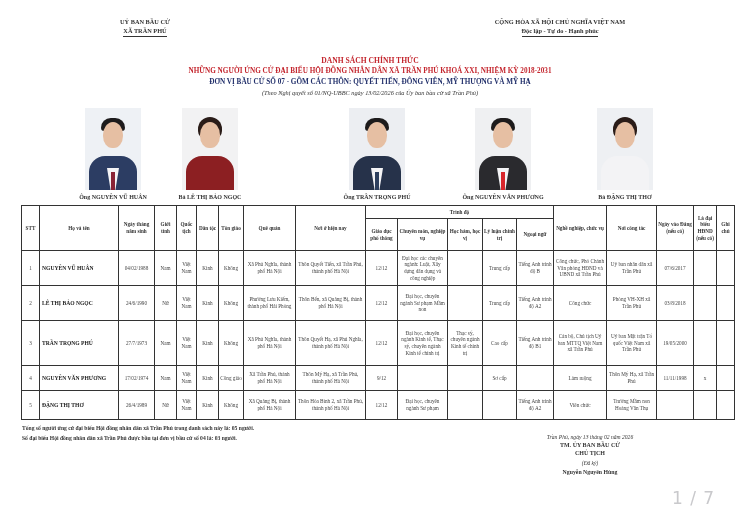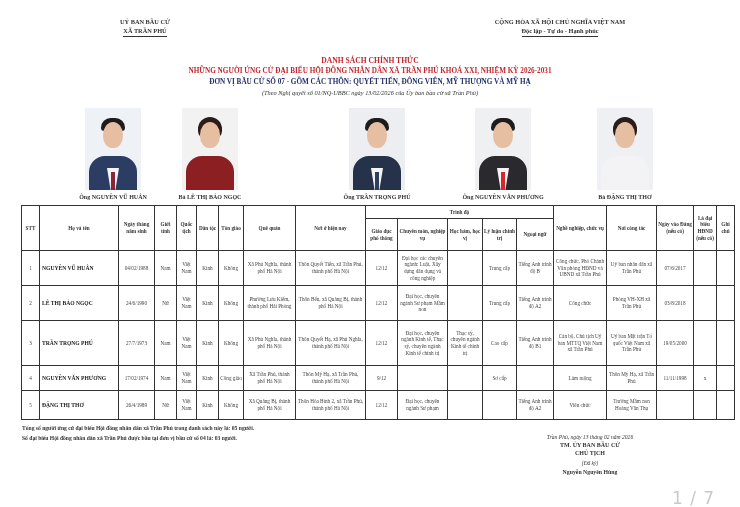--- a/index.html
+++ b/index.html
@@ -56,21 +56,21 @@
   <div>UỶ BAN BẦU CỬ</div>
   <div><span class="u">XÃ TRẦN PHÚ</span></div>
 </div>
 <div class="abs hdr-right">
   <div>CỘNG HÒA XÃ HỘI CHỦ NGHĨA VIỆT NAM</div>
   <div><span class="u">Độc lập - Tự do - Hạnh phúc</span></div>
 </div>
 
 <div class="abs titles">
   <div class="t1">DANH SÁCH CHÍNH THỨC</div>
-  <div class="t2">NHỮNG NGƯỜI ỨNG CỬ ĐẠI BIỂU HỘI ĐỒNG NHÂN DÂN XÃ TRẦN PHÚ KHOÁ XXI, NHIỆM KỲ 2026-2031</div>
+  <div class="t2">NHỮNG NGƯỜI ỨNG CỬ ĐẠI BIỂU HỘI ĐỒNG NHÂN DÂN XÃ TRẦN PHÚ KHOÁ XXI, NHIỆM KỲ 2018-2031</div>
   <div class="t3">ĐƠN VỊ BẦU CỬ SỐ 07 - GỒM CÁC THÔN: QUYẾT TIẾN, ĐÔNG VIÊN, MỸ THƯỢNG VÀ MỸ HẠ</div>
   <div class="t4">(Theo Nghị quyết số 01/NQ-UBBC ngày 13/02/2026 của Ủy ban bầu cử xã Trần Phú)</div>
 </div>
 
 <div id="photos">
     <div class="photo" style="left: 85px;">
       <div class="bg" style="background:#eef1f5"></div>
       <div class="body" style="background:#2c3d63"></div>
       <div class="shirt"></div>
       <div class="tie" style="background:#8a2436"></div>

